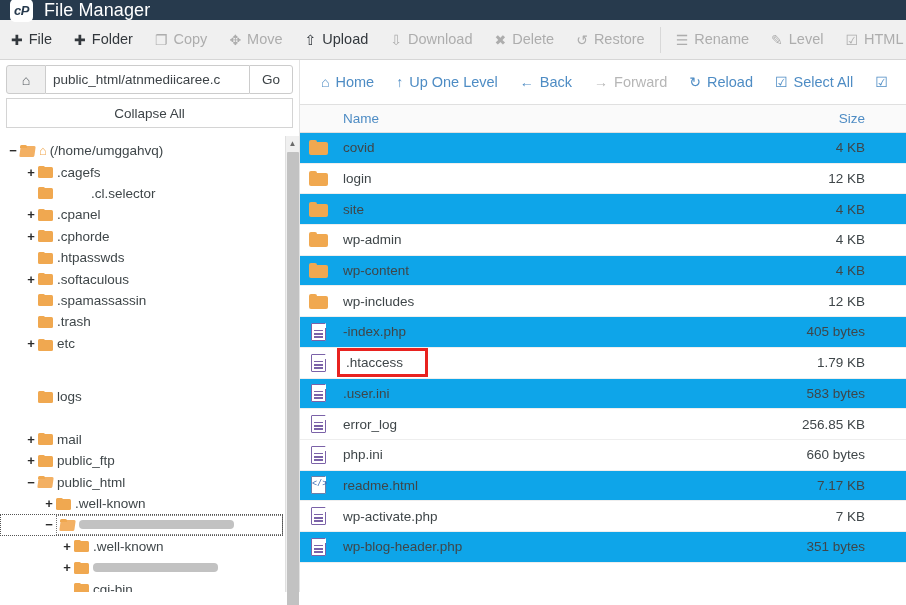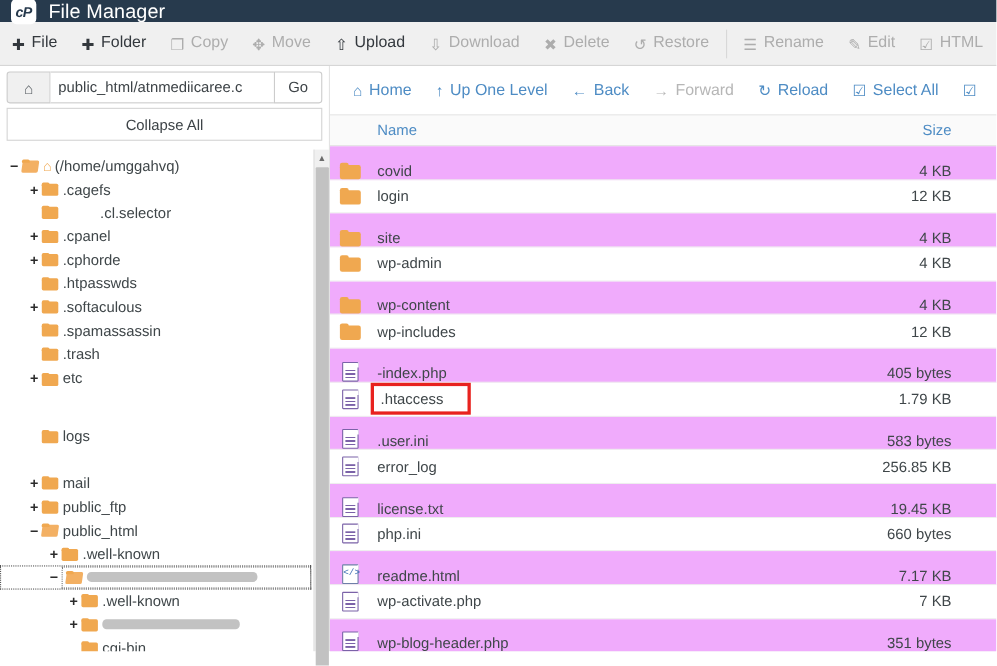--- a/index.html
+++ b/index.html
@@ -311,21 +311,21 @@
     color: #4e8cc4;
     cursor: pointer;
   }
   .frow {
     display: flex;
     align-items: center;
     height: 30.7px;
     border-bottom: 1px solid #eeeeee;
     cursor: pointer;
   }
-  .frow.odd { background: #f0abfc; align-items: flex-end; }
+  .frow.odd { background: #0ea5e9; }
   .frow.even { background: #ffffff; }
   .fico-cell {
     width: 37px;
     flex: 0 0 37px;
     display: flex;
     align-items: center;
     justify-content: center;
   }
   
   .ico-folder {
@@ -449,21 +449,21 @@
       <span class="tb-ico">↺</span>
       <span>Restore</span>
     </div>
     <div class="tb-sep"></div>
     <div class="tb-btn disabled">
       <span class="tb-ico">☰</span>
       <span>Rename</span>
     </div>
     <div class="tb-btn disabled">
       <span class="tb-ico">✎</span>
-      <span>Edit</span>
+      <span>Level</span>
     </div>
     <div class="tb-btn disabled">
       <span class="tb-ico">☑</span>
       <span>HTML</span>
     </div>
   </div>
 
 <div id="body-wrap">
 
   <div id="left-panel">
@@ -739,62 +739,53 @@
           </div>
           <div class="frow even">
             <div class="fico-cell">
               <div class="ico-file">
                 <span class="lines"></span>
               </div>
             </div>
             <div class="fname">error_log</div>
             <div class="fsize">256.85 KB</div>
           </div>
-          <div class="frow odd">
+          <div class="frow even">
             <div class="fico-cell">
               <div class="ico-file">
                 <span class="lines"></span>
               </div>
             </div>
-            <div class="fname">license.txt</div>
-            <div class="fsize">19.45 KB</div>
+            <div class="fname">php.ini</div>
+            <div class="fsize">660 bytes</div>
+          </div>
+          <div class="frow odd">
+            <div class="fico-cell">
+              <div class="ico-file code">
+                <span class="glyph">&lt;/&gt;</span>
+              </div>
+            </div>
+            <div class="fname">readme.html</div>
+            <div class="fsize">7.17 KB</div>
           </div>
           <div class="frow even">
             <div class="fico-cell">
               <div class="ico-file">
                 <span class="lines"></span>
               </div>
             </div>
-            <div class="fname">php.ini</div>
-            <div class="fsize">660 bytes</div>
+            <div class="fname">wp-activate.php</div>
+            <div class="fsize">7 KB</div>
           </div>
           <div class="frow odd">
-            <div class="fico-cell">
-              <div class="ico-file code">
-                <span class="glyph">&lt;/&gt;</span>
-              </div>
-            </div>
-            <div class="fname">readme.html</div>
-            <div class="fsize">7.17 KB</div>
-          </div>
-          <div class="frow even">
             <div class="fico-cell">
               <div class="ico-file">
                 <span class="lines"></span>
               </div>
             </div>
-            <div class="fname">wp-activate.php</div>
-            <div class="fsize">7 KB</div>
-          </div>
-          <div class="frow odd">
-            <div class="fico-cell">
-              <div class="ico-file">
-                <span class="lines"></span>
-              </div>
-            </div>
             <div class="fname">wp-blog-header.php</div>
             <div class="fsize">351 bytes</div>
           </div>
         </div>
     </div>
 
   </div>
 </div>
 
 </body></html>

